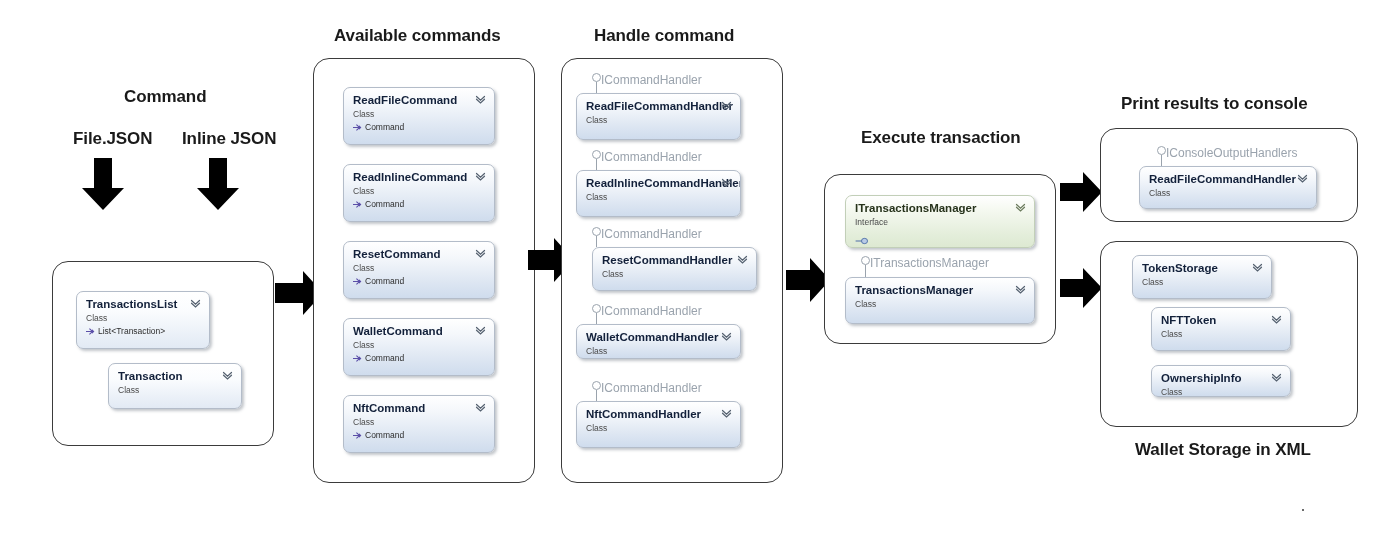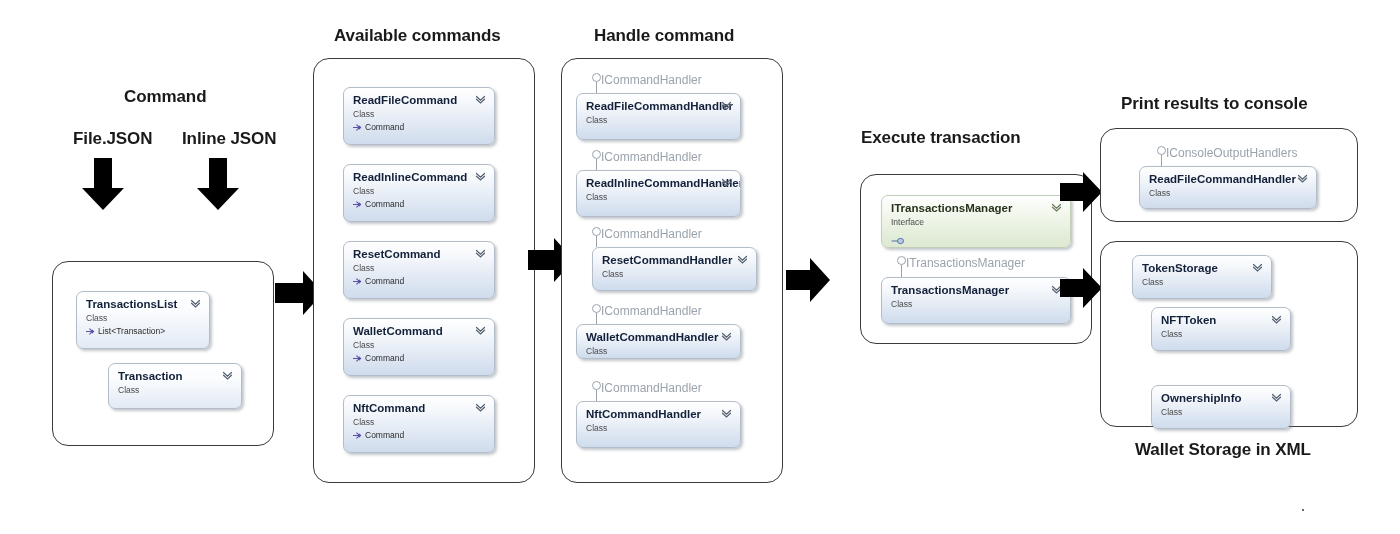--- a/index.html
+++ b/index.html
@@ -373,21 +373,21 @@
       </span>
     </div>
   </div>
 
   <div class="arrow" style="left:786px;top:258px;">
     <svg width="44" height="44" viewBox="0 0 44 44">
         <path d="M0 12 H24 V0 L44 22 L24 44 V32 H0 Z" fill="#000000"></path>
       </svg>
   </div>
 
-  <div class="group" style="left:860px;top:174px;width:232px;height:170px;padding-left:44px;">
+  <div class="group" style="left:824px;top:174px;width:232px;height:170px;padding-left:44px;">
 
     <div class="umlbox iface" style="left:20px;top:20px;width:190px;height:53px;">
       <div class="uml-title">ITransactionsManager</div>
       <div class="uml-kind">Interface</div>
       <span class="ifglyph" style="display:inline-block;">
         <svg width="13" height="8" viewBox="0 0 13 8">
             <path d="M0.6 4 H7" stroke="#4e6fa8" stroke-width="1.1" fill="none"></path>
             <rect x="6.5" y="1.4" width="6" height="5.2" rx="2.6" fill="#b9cbe6" stroke="#4e6fa8" stroke-width="0.9"></rect>
           </svg>
       </span>
@@ -455,21 +455,21 @@
     </div>
     <div class="umlbox" style="left:50px;top:65px;width:140px;height:44px;">
       <div class="uml-title">NFTToken</div>
       <div class="uml-kind">Class</div>
       <span class="chev">
         <svg width="11" height="11" viewBox="0 0 11 11">
             <path d="M1.5 2.5 L5.5 6.2 L9.5 2.5 M1.5 5.2 L5.5 8.9 L9.5 5.2" stroke="#54606f" stroke-width="1.2" fill="none" stroke-linecap="round"></path>
           </svg>
       </span>
     </div>
-    <div class="umlbox" style="left:50px;top:123px;width:140px;height:44px;margin-top:20px;">
+    <div class="umlbox" style="left:50px;top:123px;width:140px;height:32px;">
       <div class="uml-title">OwnershipInfo</div>
       <div class="uml-kind">Class</div>
       <span class="chev">
         <svg width="11" height="11" viewBox="0 0 11 11">
             <path d="M1.5 2.5 L5.5 6.2 L9.5 2.5 M1.5 5.2 L5.5 8.9 L9.5 5.2" stroke="#54606f" stroke-width="1.2" fill="none" stroke-linecap="round"></path>
           </svg>
       </span>
     </div>
   </div>
 

